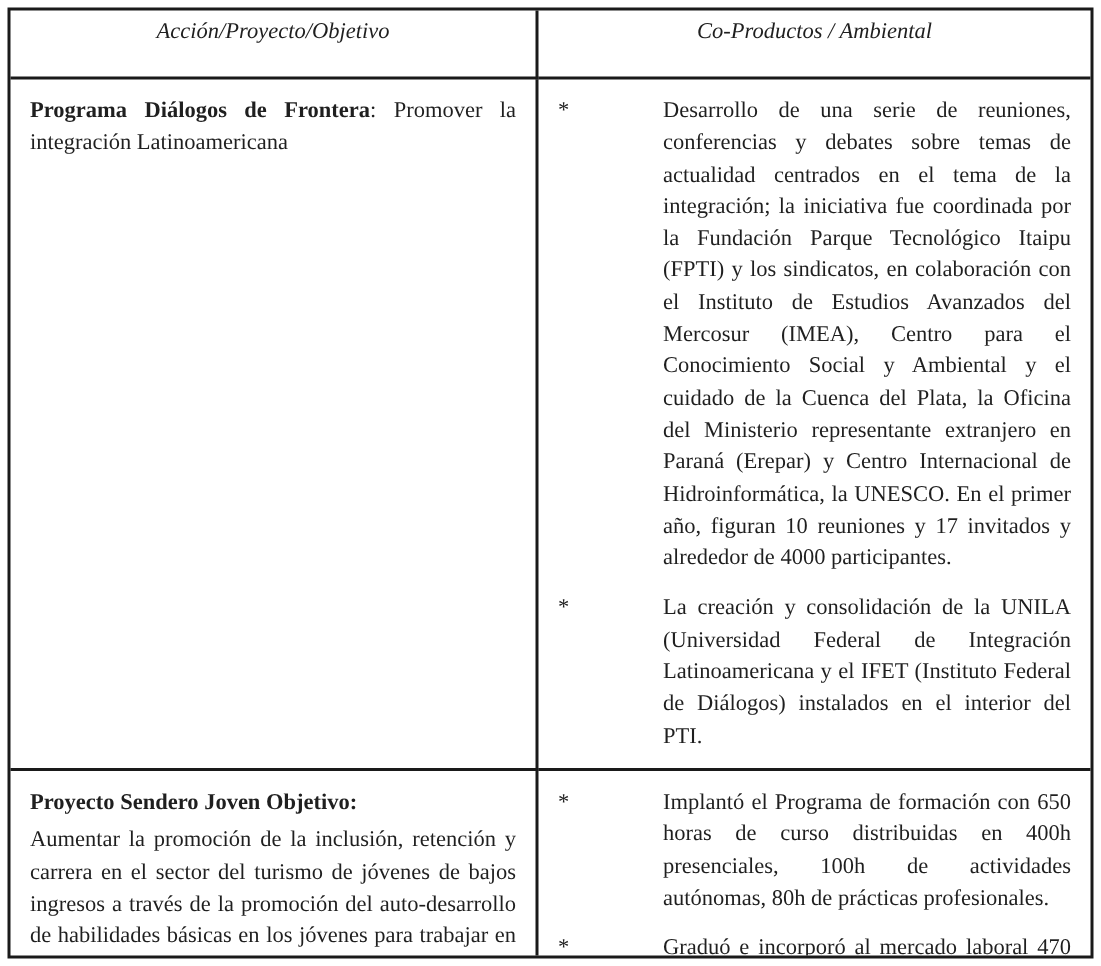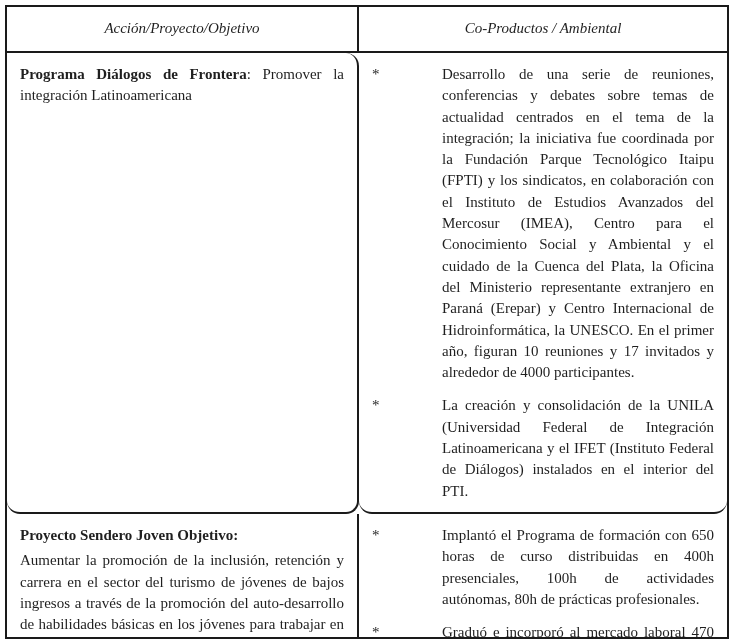--- a/index.html
+++ b/index.html
@@ -30,26 +30,25 @@
     box-sizing: border-box;
     padding: 11px 13px 10px 13px;
     font-size: 15px;
     line-height: 1.42;
     overflow: hidden;
   }
   .col-left { border-right: 2px solid #1a1a1a; }
   .row-header {
     border-bottom: 2px solid #1a1a1a;
     display: flex;
-    align-items: center;
     justify-content: center;
     font-style: italic;
     padding: 4px 8px;
   }
-  .row-mid { border-bottom: 2px solid #1a1a1a; border-radius: 13px; }
+  .row-mid { border-bottom: 2px solid #1a1a1a; }
   .cell p { margin: 0; text-align: justify; }
   .cell p + p { margin-top: 4px; }
   .cell strong { font-weight: bold; }
   .item { display: flex; margin-bottom: 12px; }
   .item:last-child { margin-bottom: 0; }
   .bullet {
     flex: 0 0 22px;
     width: 22px;
     text-align: left;
     font-weight: normal;

